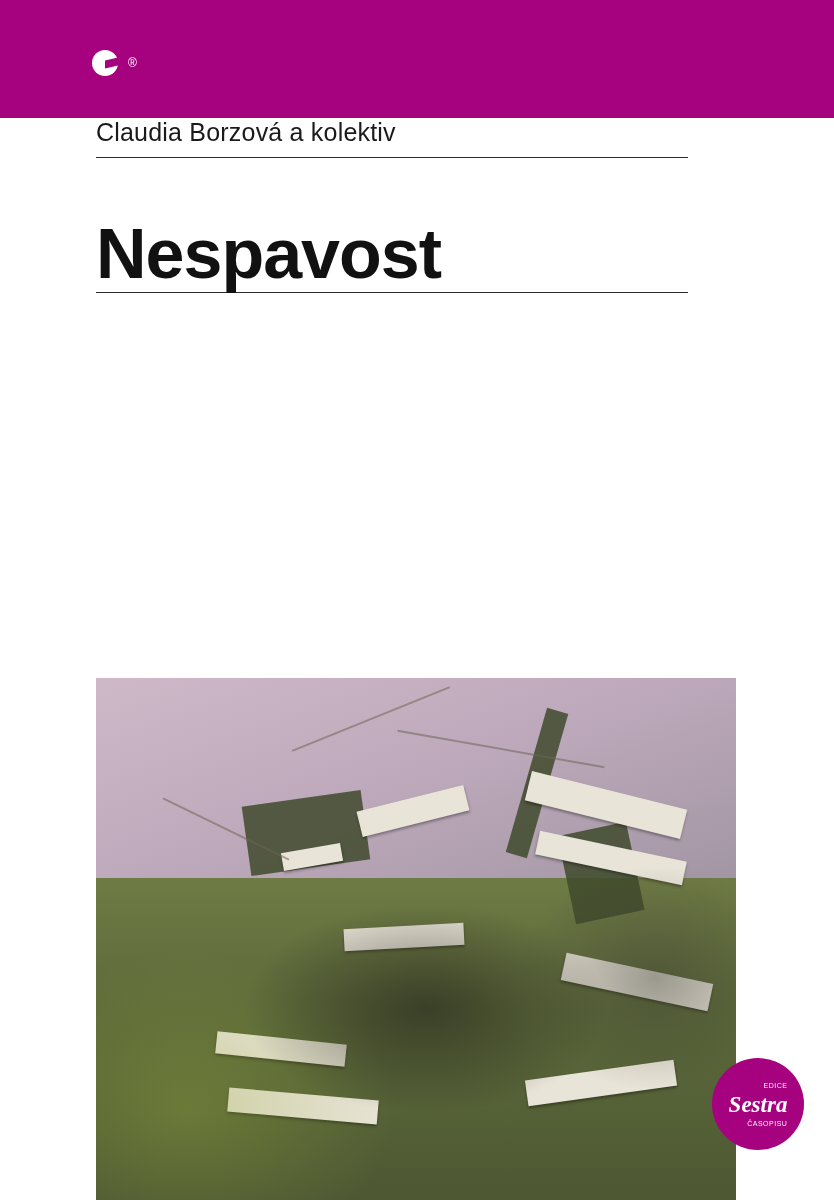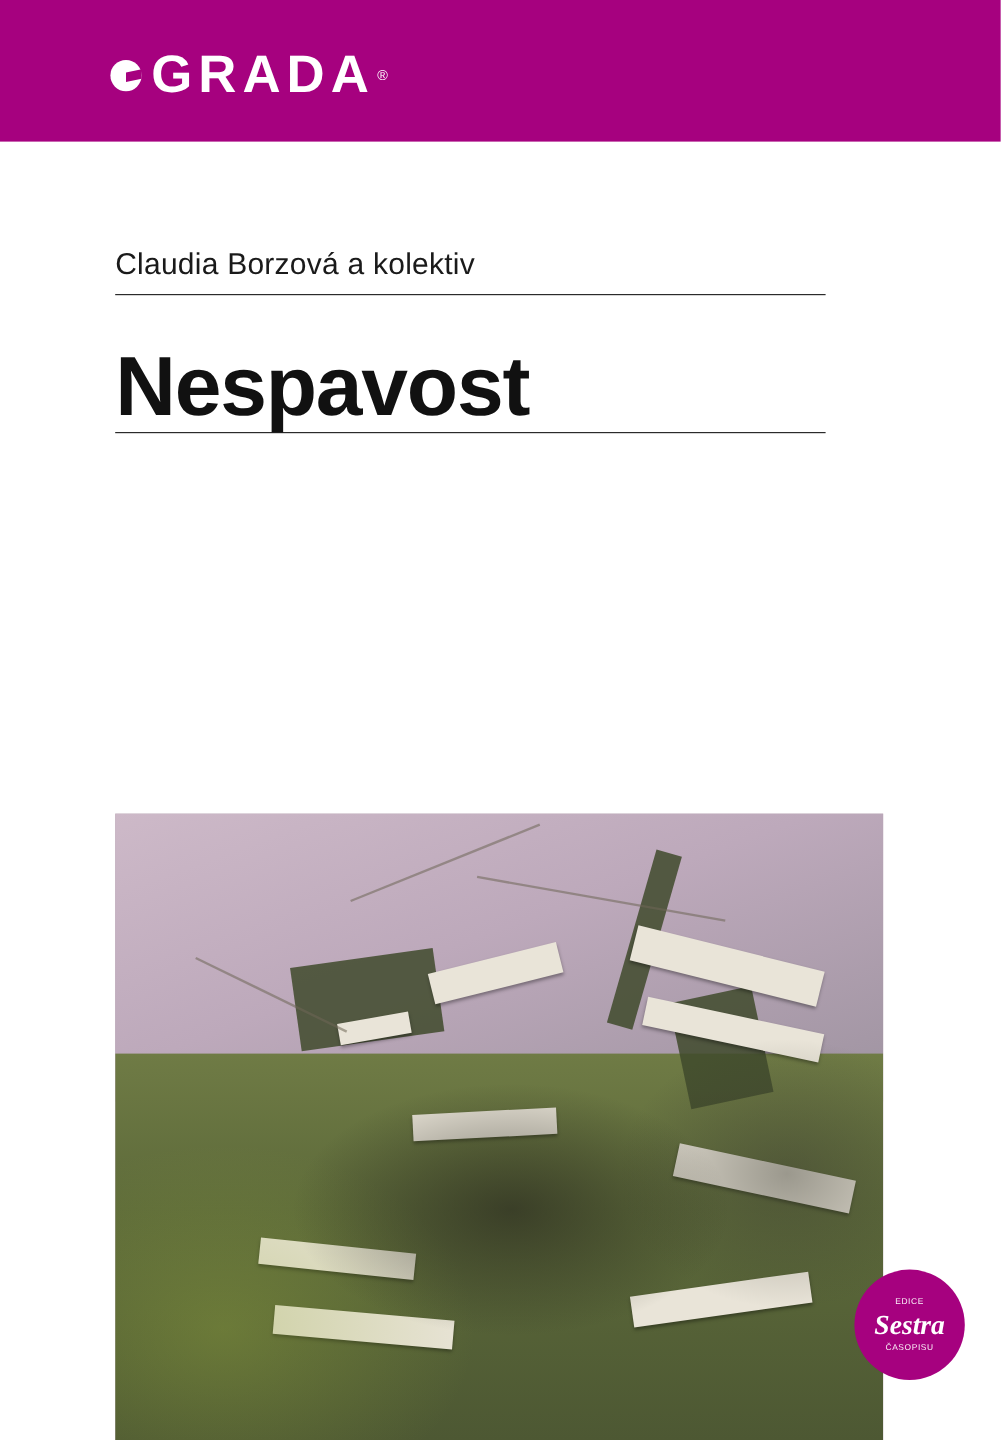--- a/index.html
+++ b/index.html
@@ -79,36 +79,35 @@
   .cover-body {
     position: absolute;
     left: 96px;
     top: 118px;
     width: 592px;
   }
 
   .author {
     font-size: 25px;
     color: #1a1a1a;
-    margin-top: 88px;
     padding-bottom: 10px;
     letter-spacing: 0.2px;
   }
   .rule {
     border-top: 1.5px solid #2b2b2b;
     width: 592px;
   }
 
   .title-main {
     font-size: 70px;
     font-weight: bold;
     color: #111111;
     letter-spacing: -1px;
     line-height: 1.05;
-    margin-top: 40px;
+    margin-top: 60px;
   }
   .title-sub {
     font-size: 47px;
     font-weight: bold;
     color: #111111;
     letter-spacing: -0.5px;
     line-height: 1.15;
     margin-top: 12px;
   }
   .subtitle {
@@ -175,21 +174,21 @@
     width: 92px;
     height: 92px;
     border-radius: 50%;
     background: #a6017f;
     color: #ffffff;
     display: flex;
     align-items: center;
     justify-content: center;
   }
   .seal-inner {
-    text-align: center;
+    text-align: right;
     line-height: 1;
   }
   .seal-top {
     font-size: 7px;
     letter-spacing: 0.5px;
     display: block;
     margin-bottom: 4px;
     opacity: 0.95;
   }
   .seal-main {
@@ -209,21 +208,20 @@
 </style>
 </head>
 <body>
 
 <div class="top-band">
   <div class="publisher-logo">
     <span class="logo-mark">
       <span class="dot"></span>
       <span class="notch"></span>
     </span>
-    <span class="logo-word">GRADA</span>
     <span class="logo-reg">®</span>
   </div>
 </div>
 
 <div class="cover-body">
   <div class="author">Claudia Borzová a kolektiv</div>
   <div class="rule"></div>
 
   <div class="title-main">Nespavost</div>
 

